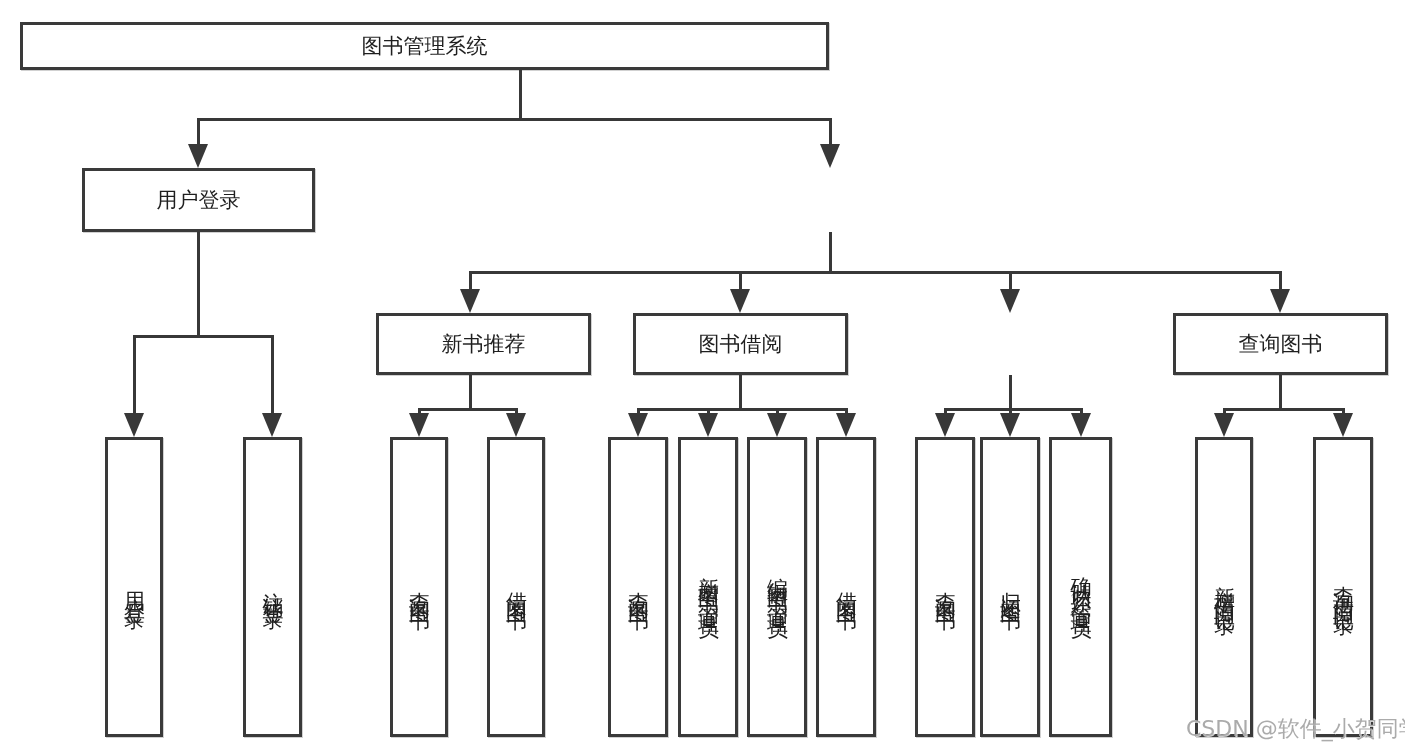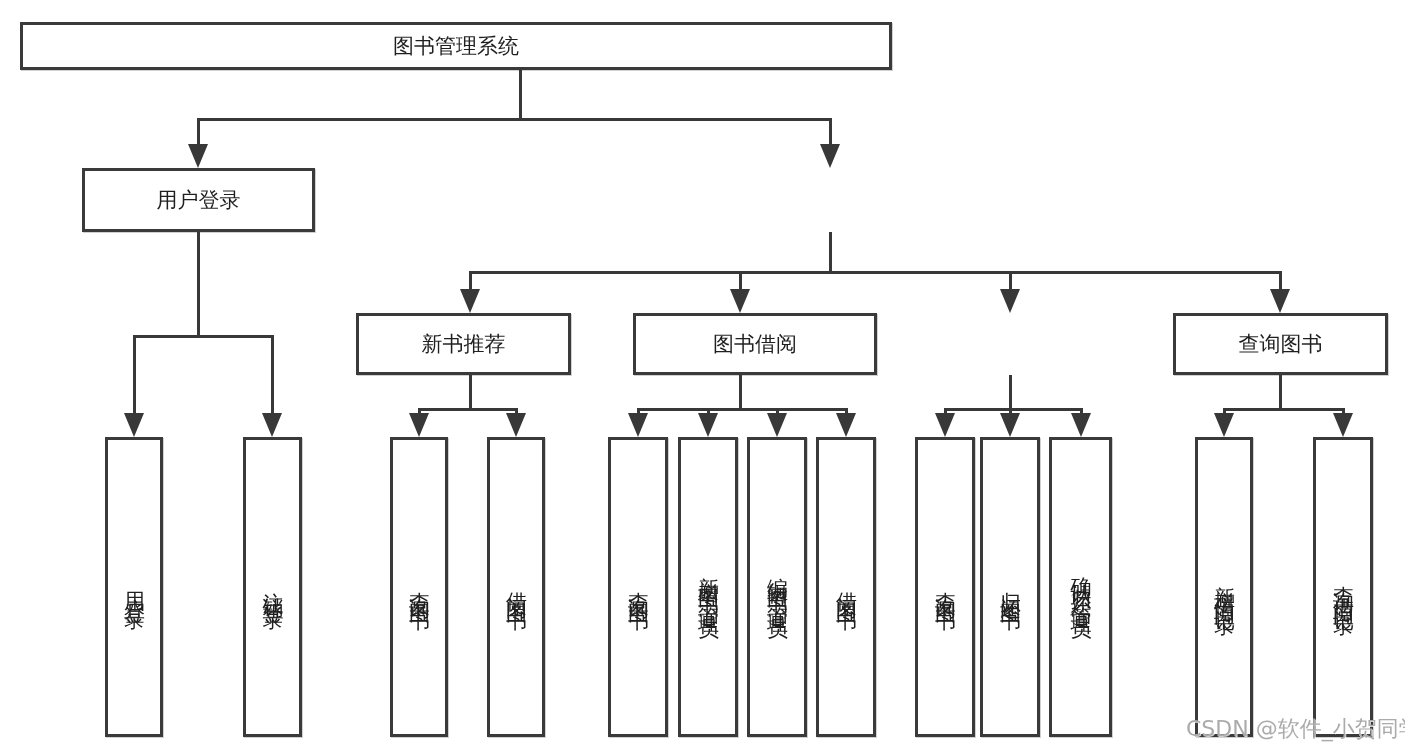--- a/index.html
+++ b/index.html
@@ -54,21 +54,21 @@
     text-shadow: 1px 1px 0 rgba(255,255,255,0.75);
     white-space: nowrap;
     z-index: 5;
   }
 </style>
 </head>
 <body>
 
 <div class="canvas">
 
-  <div class="box" style="left:20px; top:22px; width:872px; height:48px;">
+  <div class="box" style="left:20px; top:22px; width:809px; height:48px;">
     <span>图书管理系统</span>
   </div>
 
   <div class="vline" style="left:519px; top:70px; width:3px; height:48px;"></div>
   <div class="hline" style="left:197px; top:118px; width:634px; height:3px;"></div>
   <div class="vline" style="left:197px; top:118px; width:3px; height:26px;"></div>
   <div class="vline" style="left:829px; top:118px; width:3px; height:26px;"></div>
   <div class="arrow" style="left:188px; top:144px;"></div>
   <div class="arrow" style="left:820px; top:144px;"></div>
 
@@ -87,24 +87,24 @@
   <div class="hline" style="left:469px; top:271px; width:813px; height:3px;"></div>
   <div class="vline" style="left:469px; top:271px; width:3px; height:18px;"></div>
   <div class="vline" style="left:739px; top:271px; width:3px; height:18px;"></div>
   <div class="vline" style="left:1009px; top:271px; width:3px; height:18px;"></div>
   <div class="vline" style="left:1279px; top:271px; width:3px; height:18px;"></div>
   <div class="arrow" style="left:460px; top:289px;"></div>
   <div class="arrow" style="left:730px; top:289px;"></div>
   <div class="arrow" style="left:1000px; top:289px;"></div>
   <div class="arrow" style="left:1270px; top:289px;"></div>
 
-  <div class="box" style="left:356px; top:313px; width:215px; height:62px;">
+  <div class="box" style="left:376px; top:313px; width:215px; height:62px;">
     <span>新书推荐</span>
   </div>
-  <div class="box" style="left:633px; top:313px; width:244px; height:62px;">
+  <div class="box" style="left:633px; top:313px; width:215px; height:62px;">
     <span>图书借阅</span>
   </div>
   <div class="box" style="left:1173px; top:313px; width:215px; height:62px;">
     <span>查询图书</span>
   </div>
 
   <div class="vline" style="left:469px; top:375px; width:3px; height:33px;"></div>
   <div class="hline" style="left:418px; top:408px; width:100px; height:3px;"></div>
   <div class="vline" style="left:418px; top:408px; width:3px; height:7px;"></div>
   <div class="vline" style="left:515px; top:408px; width:3px; height:7px;"></div>

